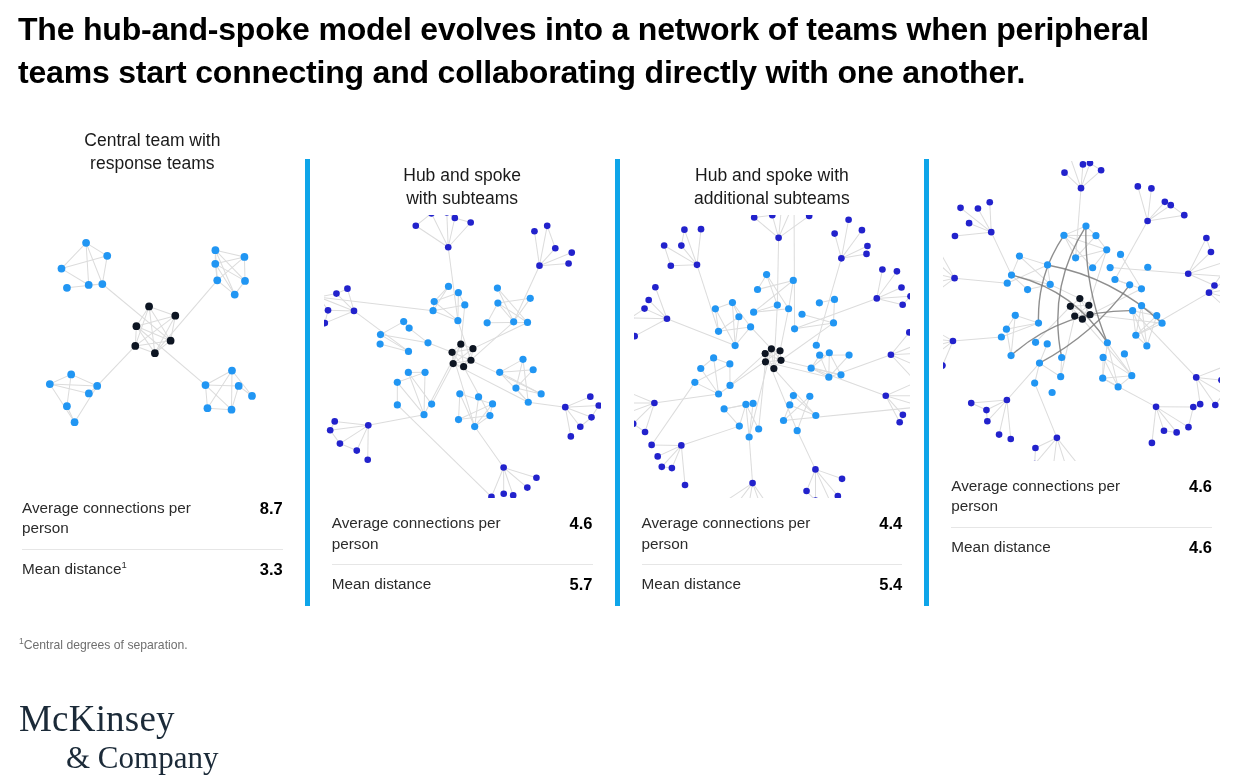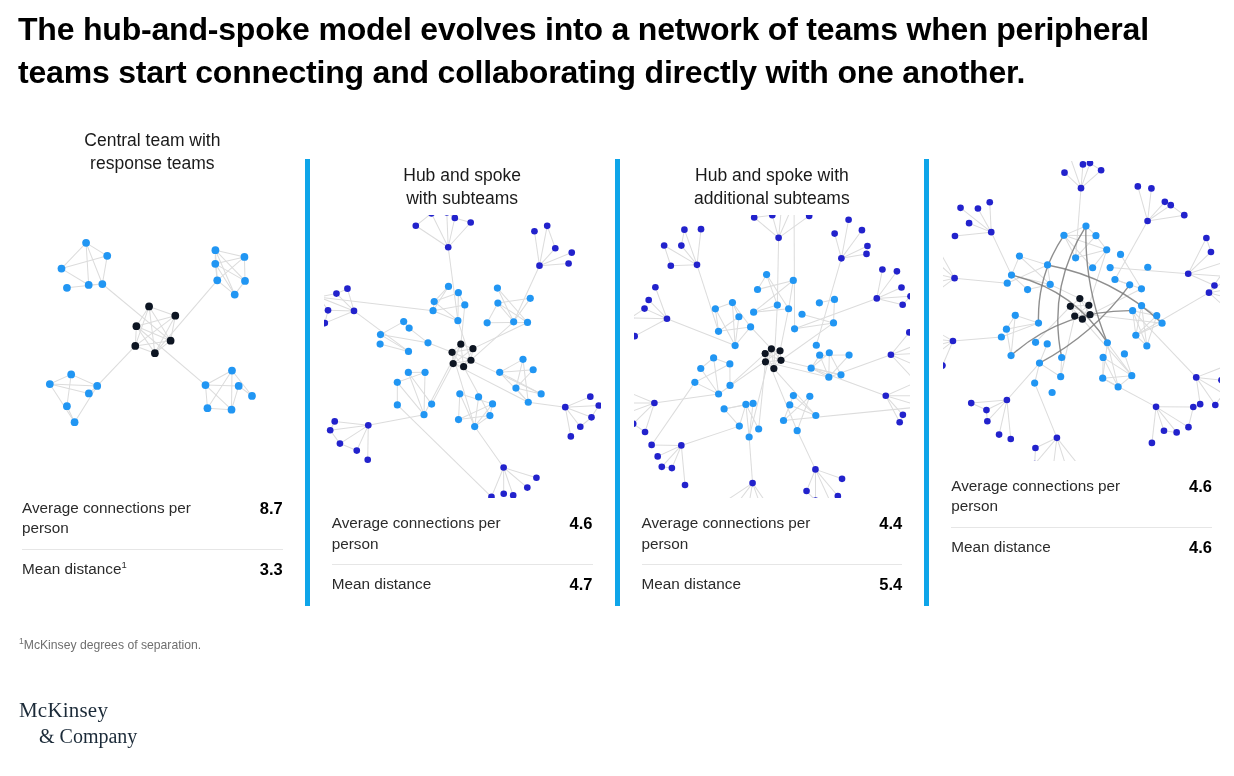--- a/index.html
+++ b/index.html
@@ -103,22 +103,22 @@
 
   
   #logo {
     position: absolute;
     left: 19px;
     top: 700px;
     font-family: "Liberation Serif", serif;
     color: #1b2a38;
     line-height: 1.0;
   }
-  #logo .l1 { font-size: 21px; letter-spacing: 0.2px; }
-  #logo .l2 { font-size: 20px; margin-left: 20px; margin-top: 5px; }
+  #logo .l1 { font-size: 37px; letter-spacing: 0.2px; }
+  #logo .l2 { font-size: 31px; margin-left: 47px; margin-top: 5px; }
 </style>
 </head>
 <body>
 
 <div id="headline">The hub-and-spoke model evolves into a network of teams when peripheral teams start connecting and collaborating directly with one another.</div>
 
 <div id="panels">
 
   <div class="panel">
     <div class="panel-title">Central team with
@@ -446,21 +446,21 @@
           </g>
         </svg>
       </div>
     <div class="metrics">
       <div class="metric-row">
         <span class="metric-label">Average connections per person</span>
         <span class="metric-value">4.6</span>
       </div>
       <div class="metric-row sep">
         <span class="metric-label">Mean distance</span>
-        <span class="metric-value">4.7</span>
+        <span class="metric-value">5.7</span>
       </div>
     </div>
   </div>
 
   <div class="panel">
     <div class="panel-title">Hub and spoke with
 additional subteams</div>
     <div class="graph-wrap">
         <svg viewBox="0 0 300 300" preserveAspectRatio="xMidYMid meet">
           <g>
@@ -1049,18 +1049,18 @@
       </div>
       <div class="metric-row sep">
         <span class="metric-label">Mean distance</span>
         <span class="metric-value">4.6</span>
       </div>
     </div>
   </div>
 
 </div>
 
-<div id="footnote"><sup>1</sup><span>McKinsey degrees of separation.</span></div>
+<div id="footnote"><sup>1</sup><span>Central degrees of separation.</span></div>
 
 <div id="logo">
   <div class="l1">McKinsey</div>
   <div class="l2">&amp; Company</div>
 </div>
 
 </body></html>

